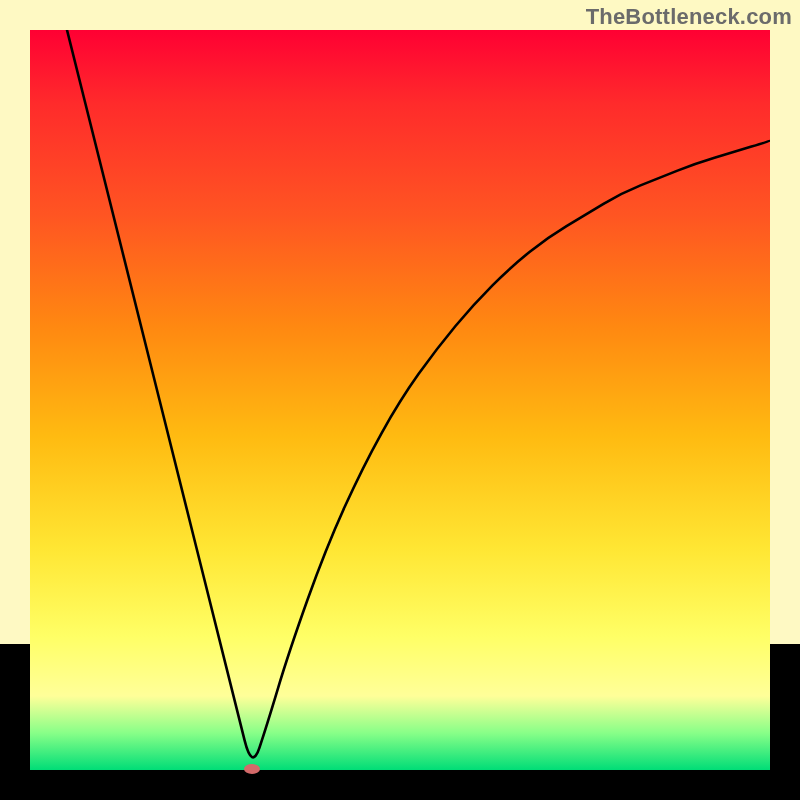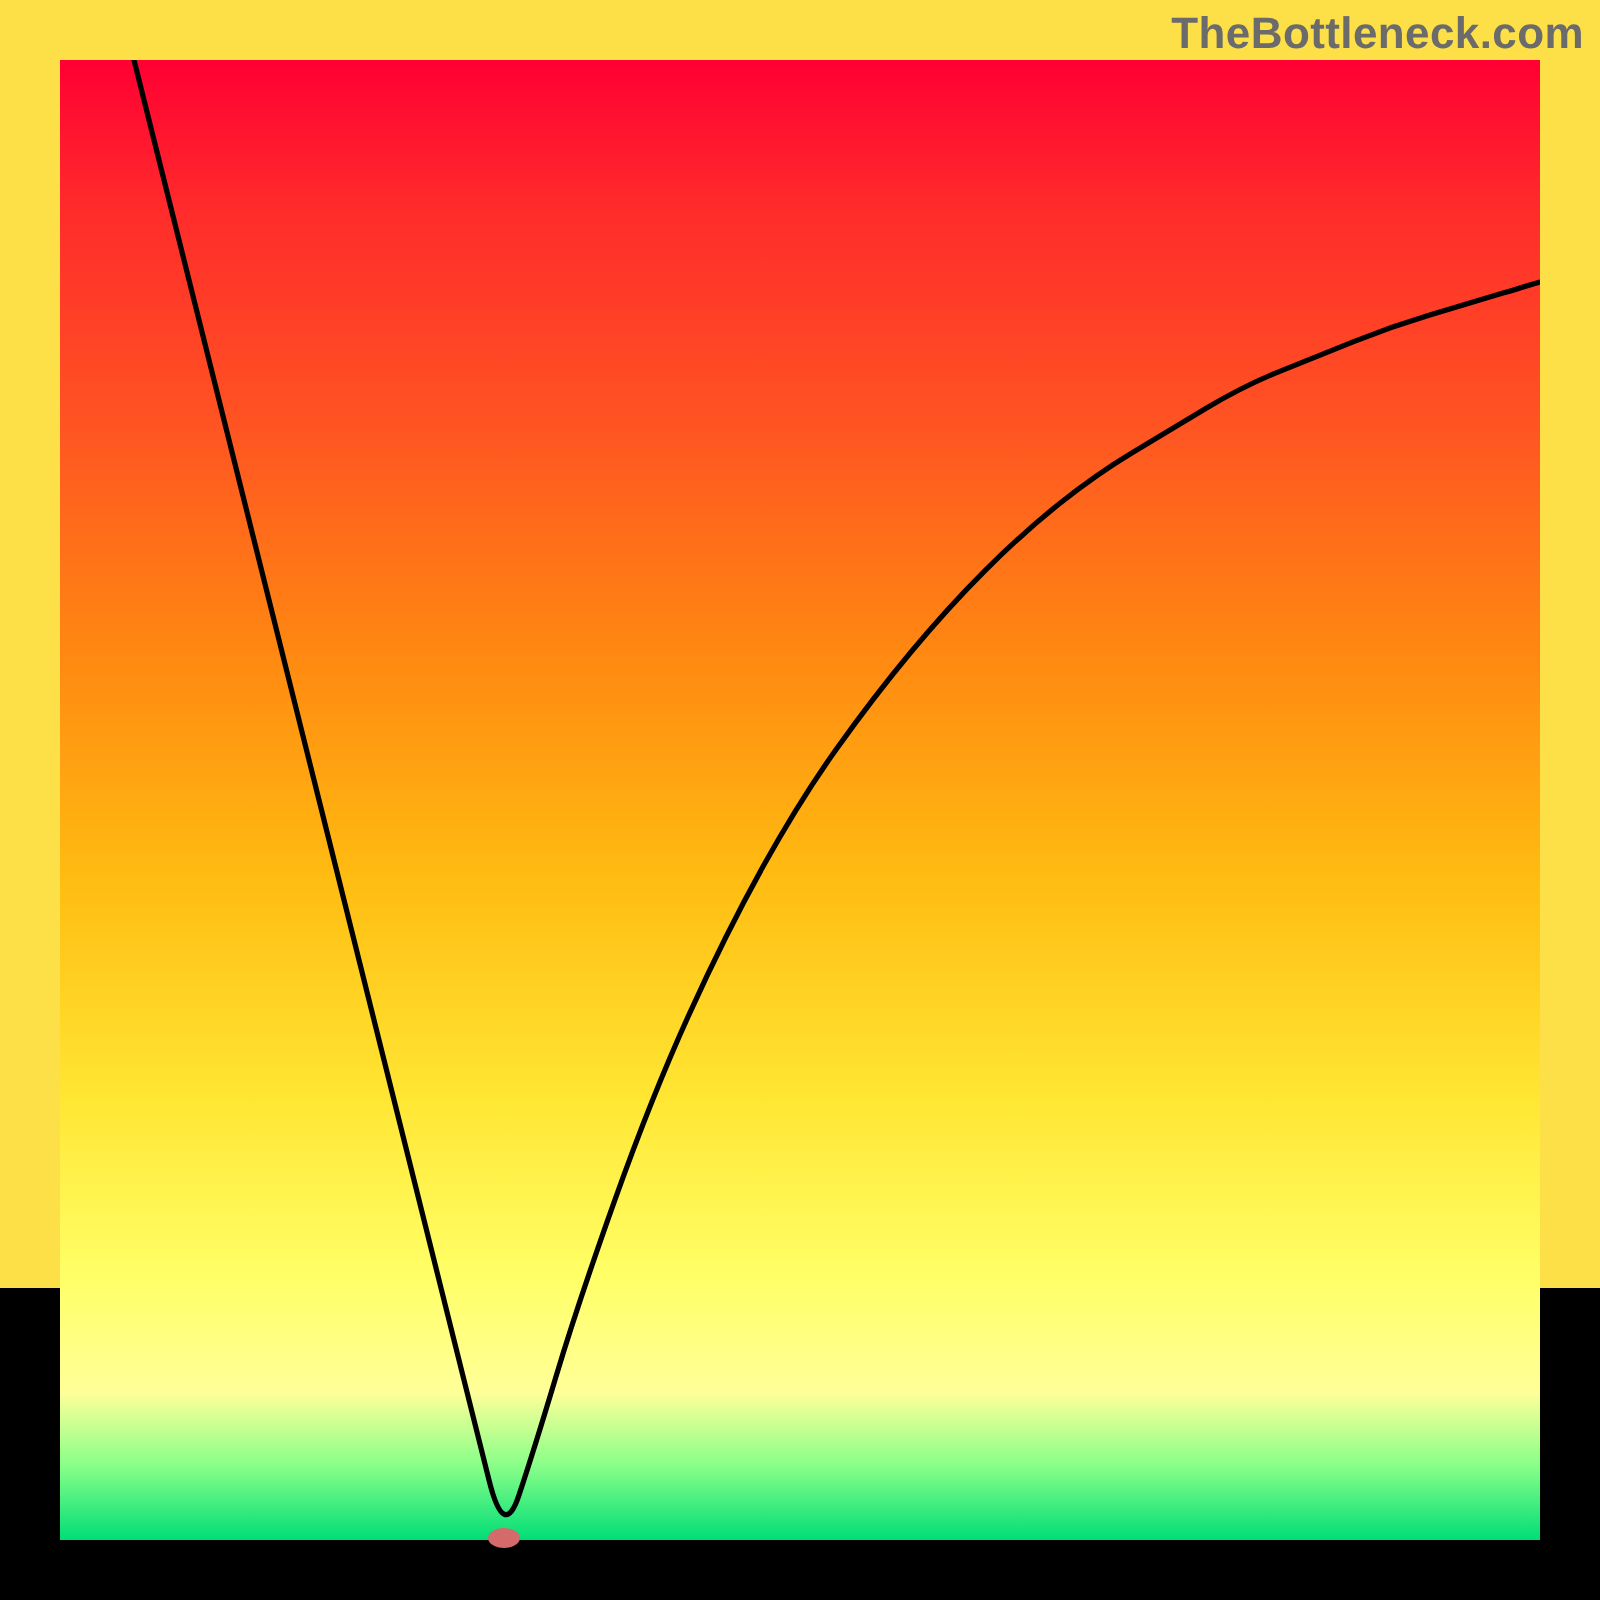--- a/index.html
+++ b/index.html
@@ -1,21 +1,21 @@
 <!DOCTYPE html>
 <html><head>
 <meta charset="utf-8">
 <style>
   * { margin: 0; padding: 0; box-sizing: border-box; }
   html, body { width: 800px; height: 800px; overflow: hidden; background: #000; }
   .chart-container {
     position: relative;
     width: 800px;
     height: 644px;
-    background: #fde047;
+    background: #fef9c3;
   }
   .plot-area {
     position: absolute;
     left: 30px;
     top: 30px;
     width: 740px;
     height: 740px;
     background: linear-gradient(to bottom,
       #ff0033 0%,
       #ff2b2b 10%,

